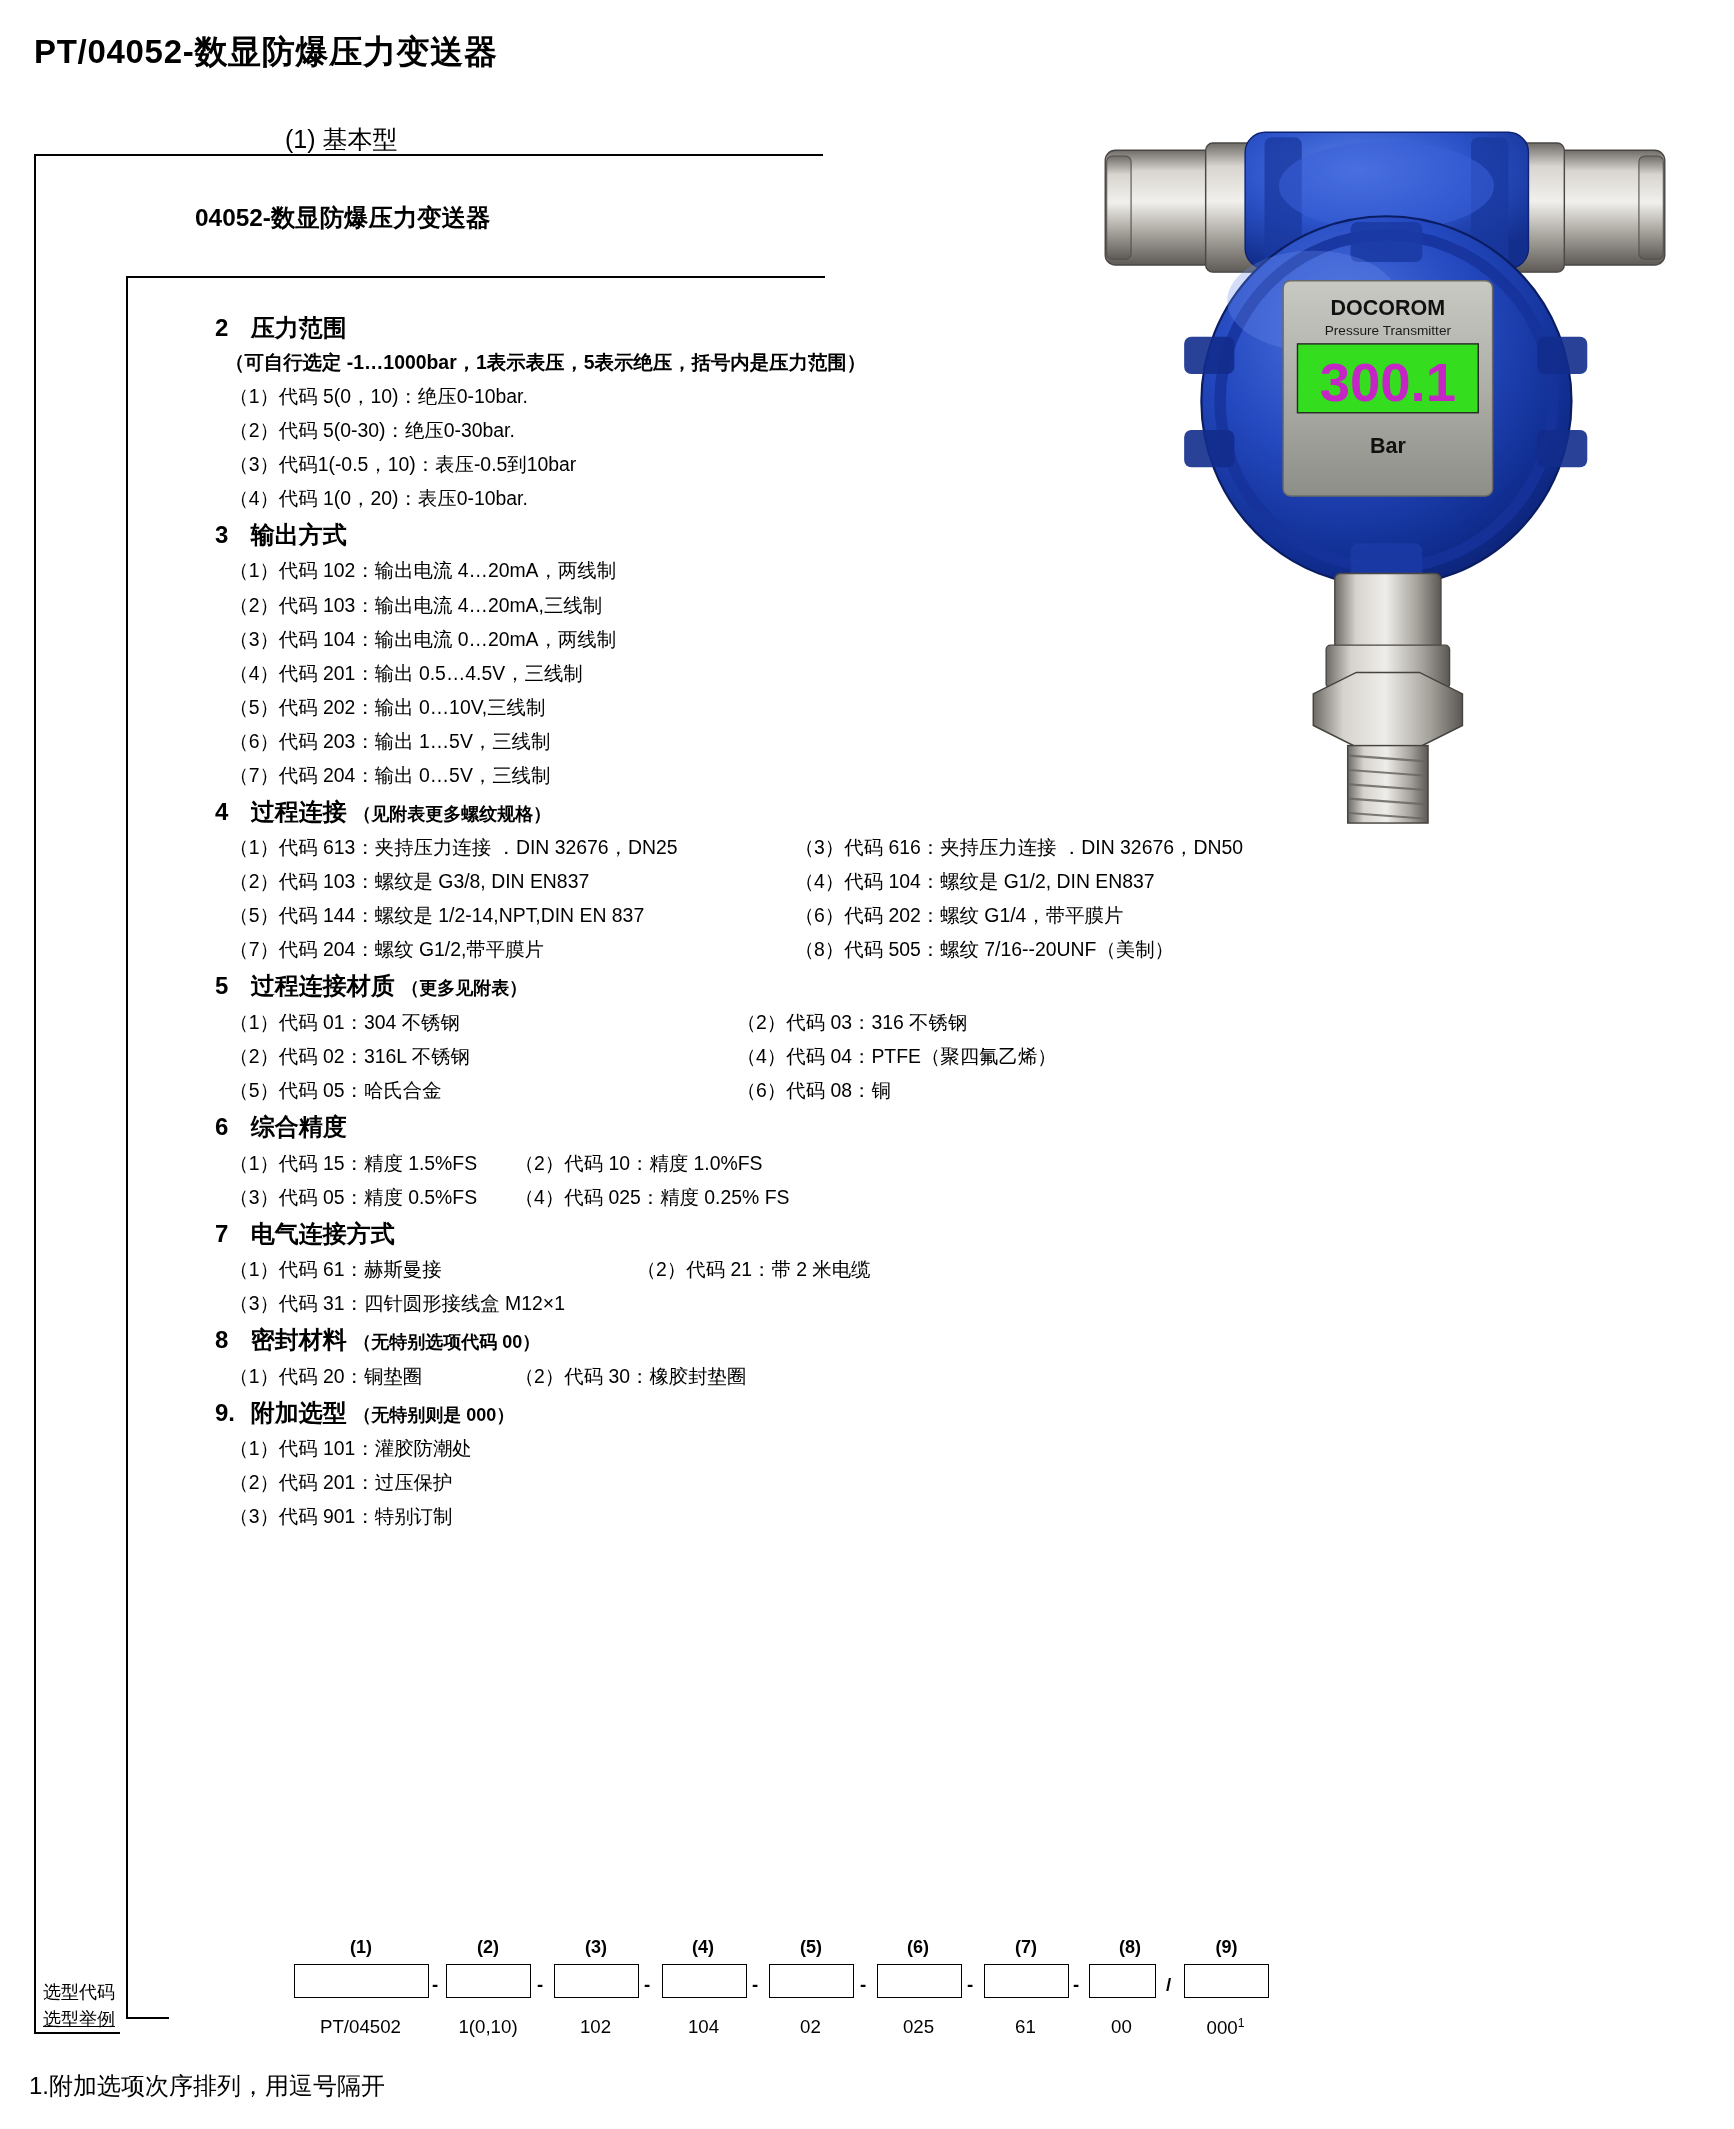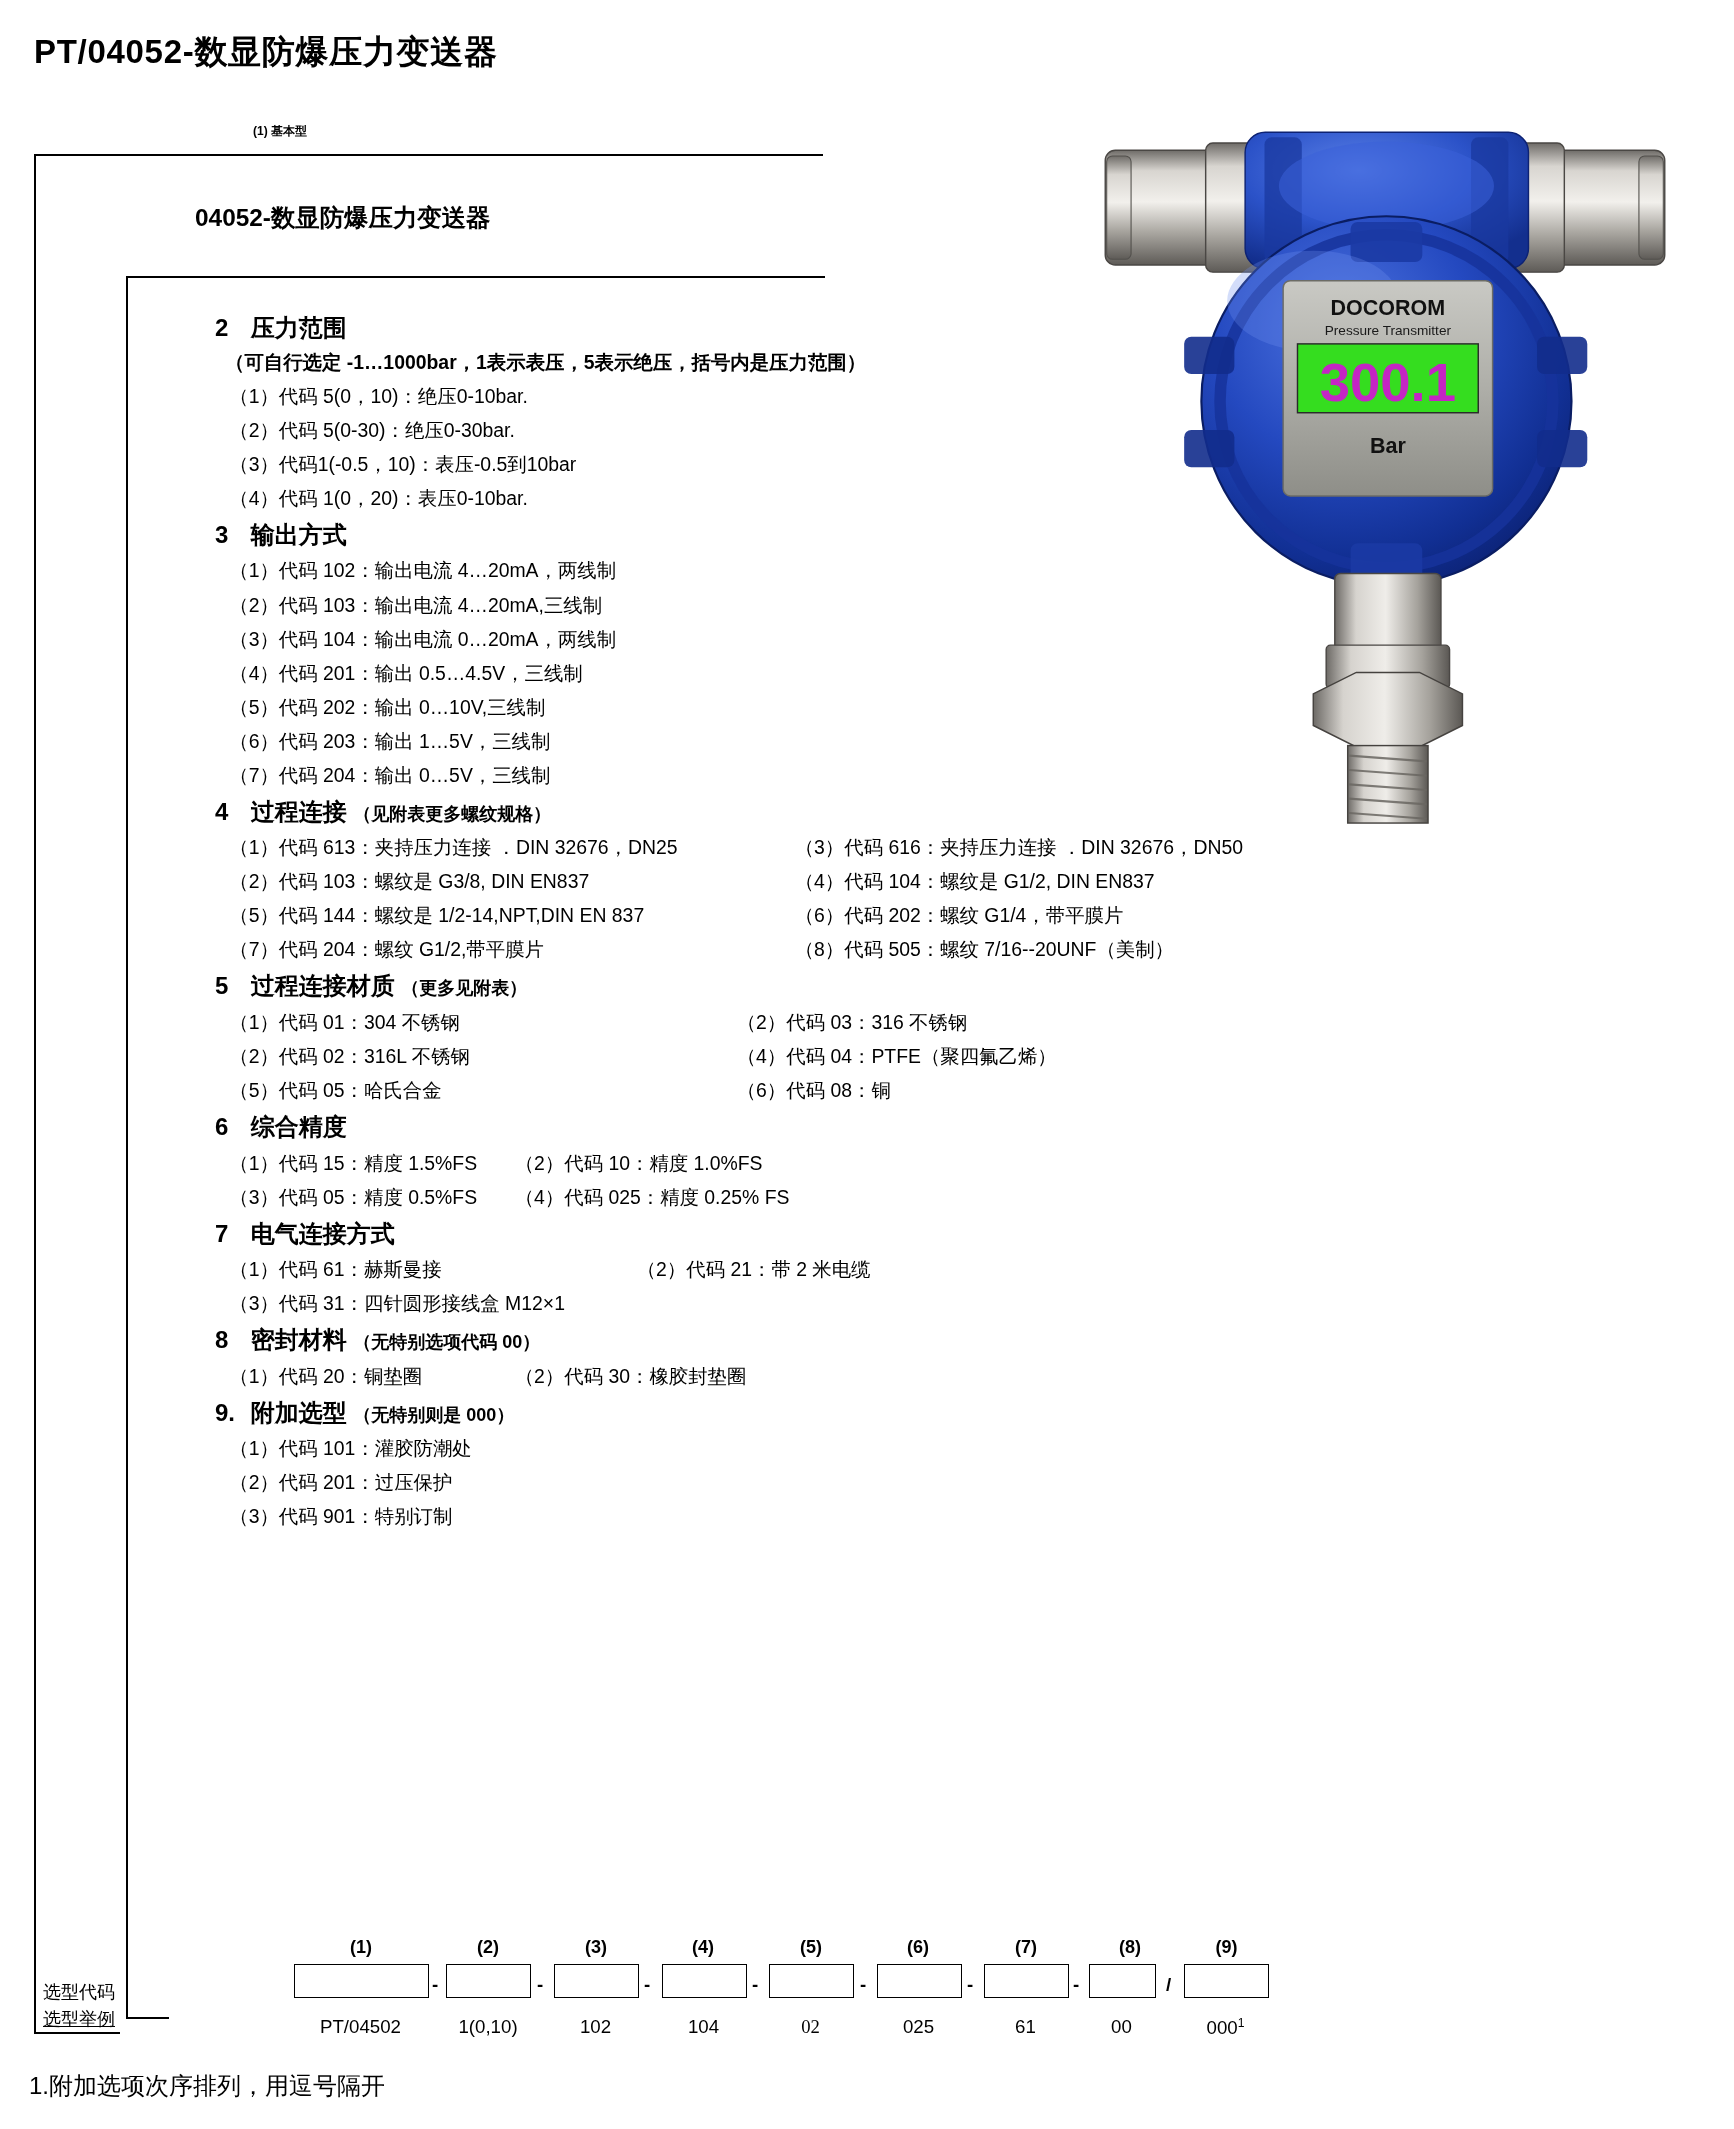--- a/index.html
+++ b/index.html
@@ -38,24 +38,24 @@
   
   .l-top1   { left: 34px;  top: 154px;  width: 789px; height: 2.2px; }
   .l-left1  { left: 34px;  top: 154px;  width: 2.2px;    height: 1880px; }
   .l-top2   { left: 126px; top: 276px;  width: 699px;  height: 2.2px; }
   .l-left2  { left: 126px; top: 276px;  width: 2.2px;    height: 1743px; }
   .l-bot2   { left: 126px; top: 2017px; width: 43px;   height: 2.2px; }
   .l-bot1   { left: 34px;  top: 2032px; width: 86px;  height: 2.2px; }
 
   .hdr-basic {
     position: absolute;
-    left: 253px;
+    left: 285px;
     top: 123px;
-    font-size: 12px;
-    font-weight: bold;
+    font-size: 25px;
+    font-weight: normal;
     white-space: nowrap;
   }
   .hdr-model {
     position: absolute;
     left: 195px;
     top: 202px;
     font-size: 24.4px;
     font-weight: bold;
     white-space: nowrap;
   }
@@ -439,21 +439,21 @@
     <div class="cb-dash" style="left:508px;">-</div>
     <div class="cb-dash" style="left:616px;">-</div>
     <div class="cb-dash" style="left:723px;">-</div>
     <div class="cb-dash" style="left:829px;">-</div>
     <div class="cb-dash" style="left:922px;">/</div>
 
     <div class="cb-val" style="left:50px;  width:133px;">PT/04502</div>
     <div class="cb-val" style="left:194px; width:100px;">1(0,10)</div>
     <div class="cb-val" style="left:310px; width:83px;">102</div>
     <div class="cb-val" style="left:418px; width:83px;">104</div>
-    <div class="cb-val" style="left:525px; width:83px;font-family:Liberation Serif, serif;">02</div>
+    <div class="cb-val" style="left:525px; width:83px;">02</div>
     <div class="cb-val" style="left:633px; width:83px;">025</div>
     <div class="cb-val" style="left:740px;width:83px;">61</div>
     <div class="cb-val" style="left:845px;width:65px;">00</div>
     <div class="cb-val" style="left:940px;width:83px;">
       <span>000</span><span class="cb-sup">1</span>
     </div>
   </div>
 
 </div>
 

